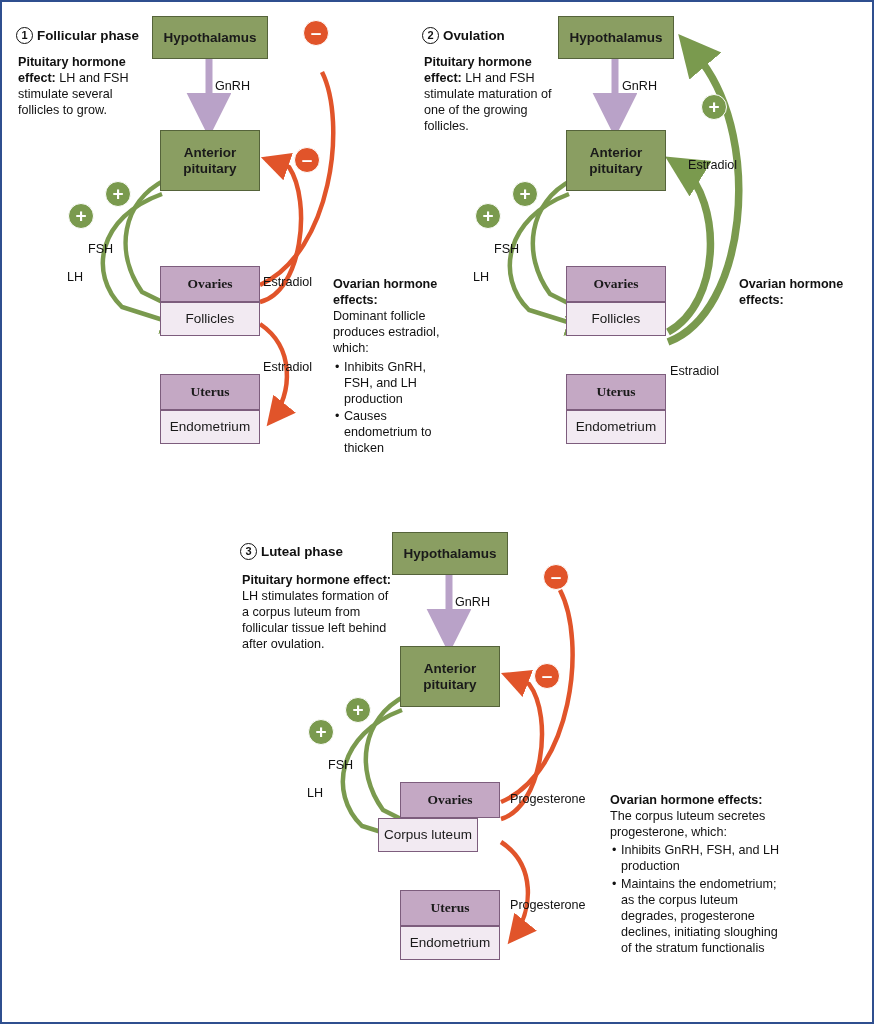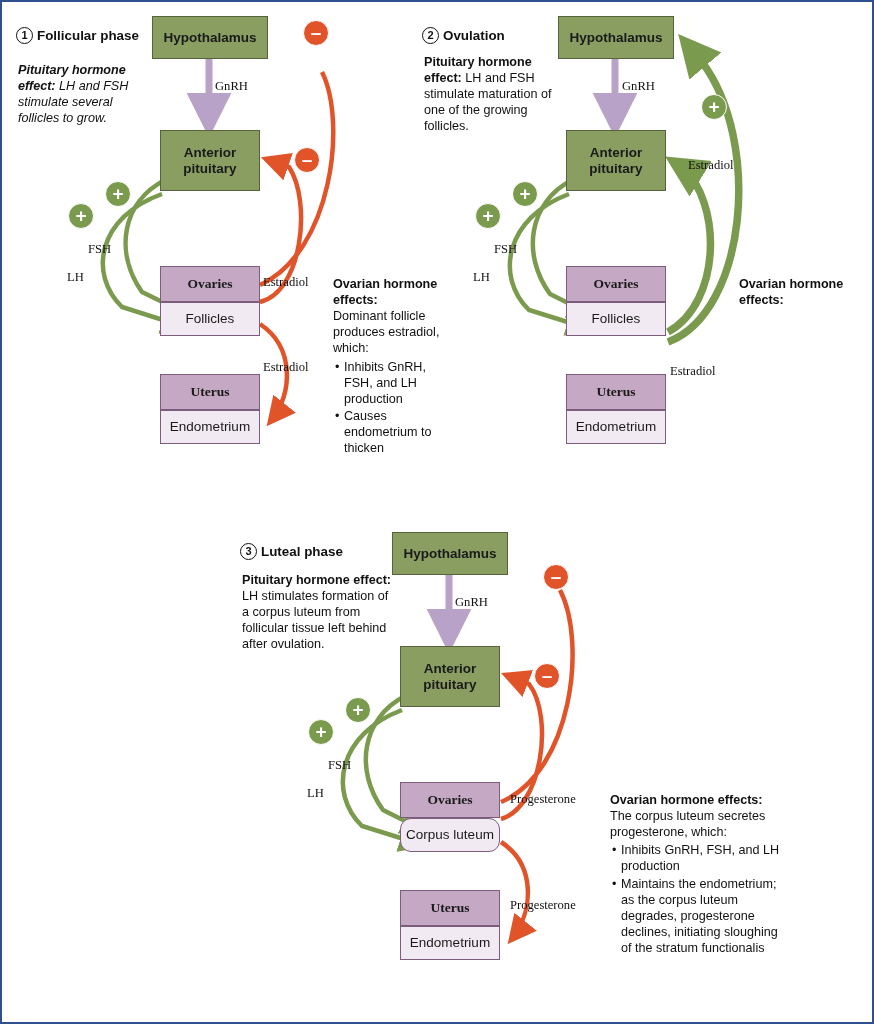--- a/index.html
+++ b/index.html
@@ -55,21 +55,20 @@
     position: absolute;
     font-size: 12.6px;
     color: #111;
     line-height: 1.28;
   }
   .txt b { font-weight: bold; }
   .label {
     position: absolute;
     font-size: 12.6px;
     color: #111;
-    font-family: Liberation Serif, serif;
   }
   .steplabel {
     position: absolute;
     font-size: 13.4px;
     font-weight: bold;
     color: #111;
     white-space: nowrap;
   }
   .circnum {
     display: inline-block;
@@ -174,21 +173,21 @@
 
     <path d="M403,694 C360,716 352,768 381,808 L423,829" stroke="#7a9a4e" stroke-width="4.5" fill="none" marker-end="url(#ar-green)"></path>
 
     <path d="M400,708 C336,732 326,791 360,824 L421,843" stroke="#7a9a4e" stroke-width="4.5" fill="none" marker-end="url(#ar-green)"></path>
   </svg>
 
   <div class="panel">
     <div class="steplabel" style="left:14px; top:25px;">
       <span class="circnum">1</span><span>Follicular phase</span>
     </div>
-    <div class="txt" style="left:16px; top:60px; width:132px;font-style:italic;">
+    <div class="txt" style="left:16px; top:52px; width:132px;">
       <b>Pituitary hormone effect:</b><span> LH and FSH stimulate several follicles to grow.</span>
     </div>
 
     <div class="box green" style="left:150px; top:14px; width:116px; height:43px;">Hypothalamus</div>
     <div class="box green" style="left:158px; top:128px; width:100px; height:61px; white-space:pre-line;">Anterior
 pituitary</div>
     <div class="box purple-head" style="left:158px; top:264px; width:100px; height:36px;">Ovaries</div>
     <div class="box purple-body" style="left:158px; top:300px; width:100px; height:34px;">Follicles</div>
     <div class="box purple-head" style="left:158px; top:372px; width:100px; height:36px;">Uterus</div>
     <div class="box purple-body" style="left:158px; top:408px; width:100px; height:34px;">Endometrium</div>
@@ -250,21 +249,21 @@
       <span class="circnum">3</span><span>Luteal phase</span>
     </div>
     <div class="txt" style="left:240px; top:570px; width:152px;">
       <b>Pituitary hormone effect:</b><span> LH stimulates formation of a corpus luteum from follicular tissue left behind after ovulation.</span>
     </div>
 
     <div class="box green" style="left:390px; top:530px; width:116px; height:43px;">Hypothalamus</div>
     <div class="box green" style="left:398px; top:644px; width:100px; height:61px; white-space:pre-line;">Anterior
 pituitary</div>
     <div class="box purple-head" style="left:398px; top:780px; width:100px; height:36px;">Ovaries</div>
-    <div class="box purple-body" style="left:398px; top:816px; width:100px; height:34px;border-radius:11px;">Corpus luteum</div>
+    <div class="box purple-body" style="left:376px; top:816px; width:100px; height:34px;">Corpus luteum</div>
     <div class="box purple-head" style="left:398px; top:888px; width:100px; height:36px;">Uterus</div>
     <div class="box purple-body" style="left:398px; top:924px; width:100px; height:34px;">Endometrium</div>
 
     <div class="label" style="left:453px; top:593px;">GnRH</div>
     <div class="label" style="left:326px; top:756px;">FSH</div>
     <div class="label" style="left:305px; top:784px;">LH</div>
     <div class="label" style="left:508px; top:790px;">Progesterone</div>
     <div class="label" style="left:508px; top:896px;">Progesterone</div>
 
     <div class="sign minus" style="left:541px; top:562px;">–</div>

